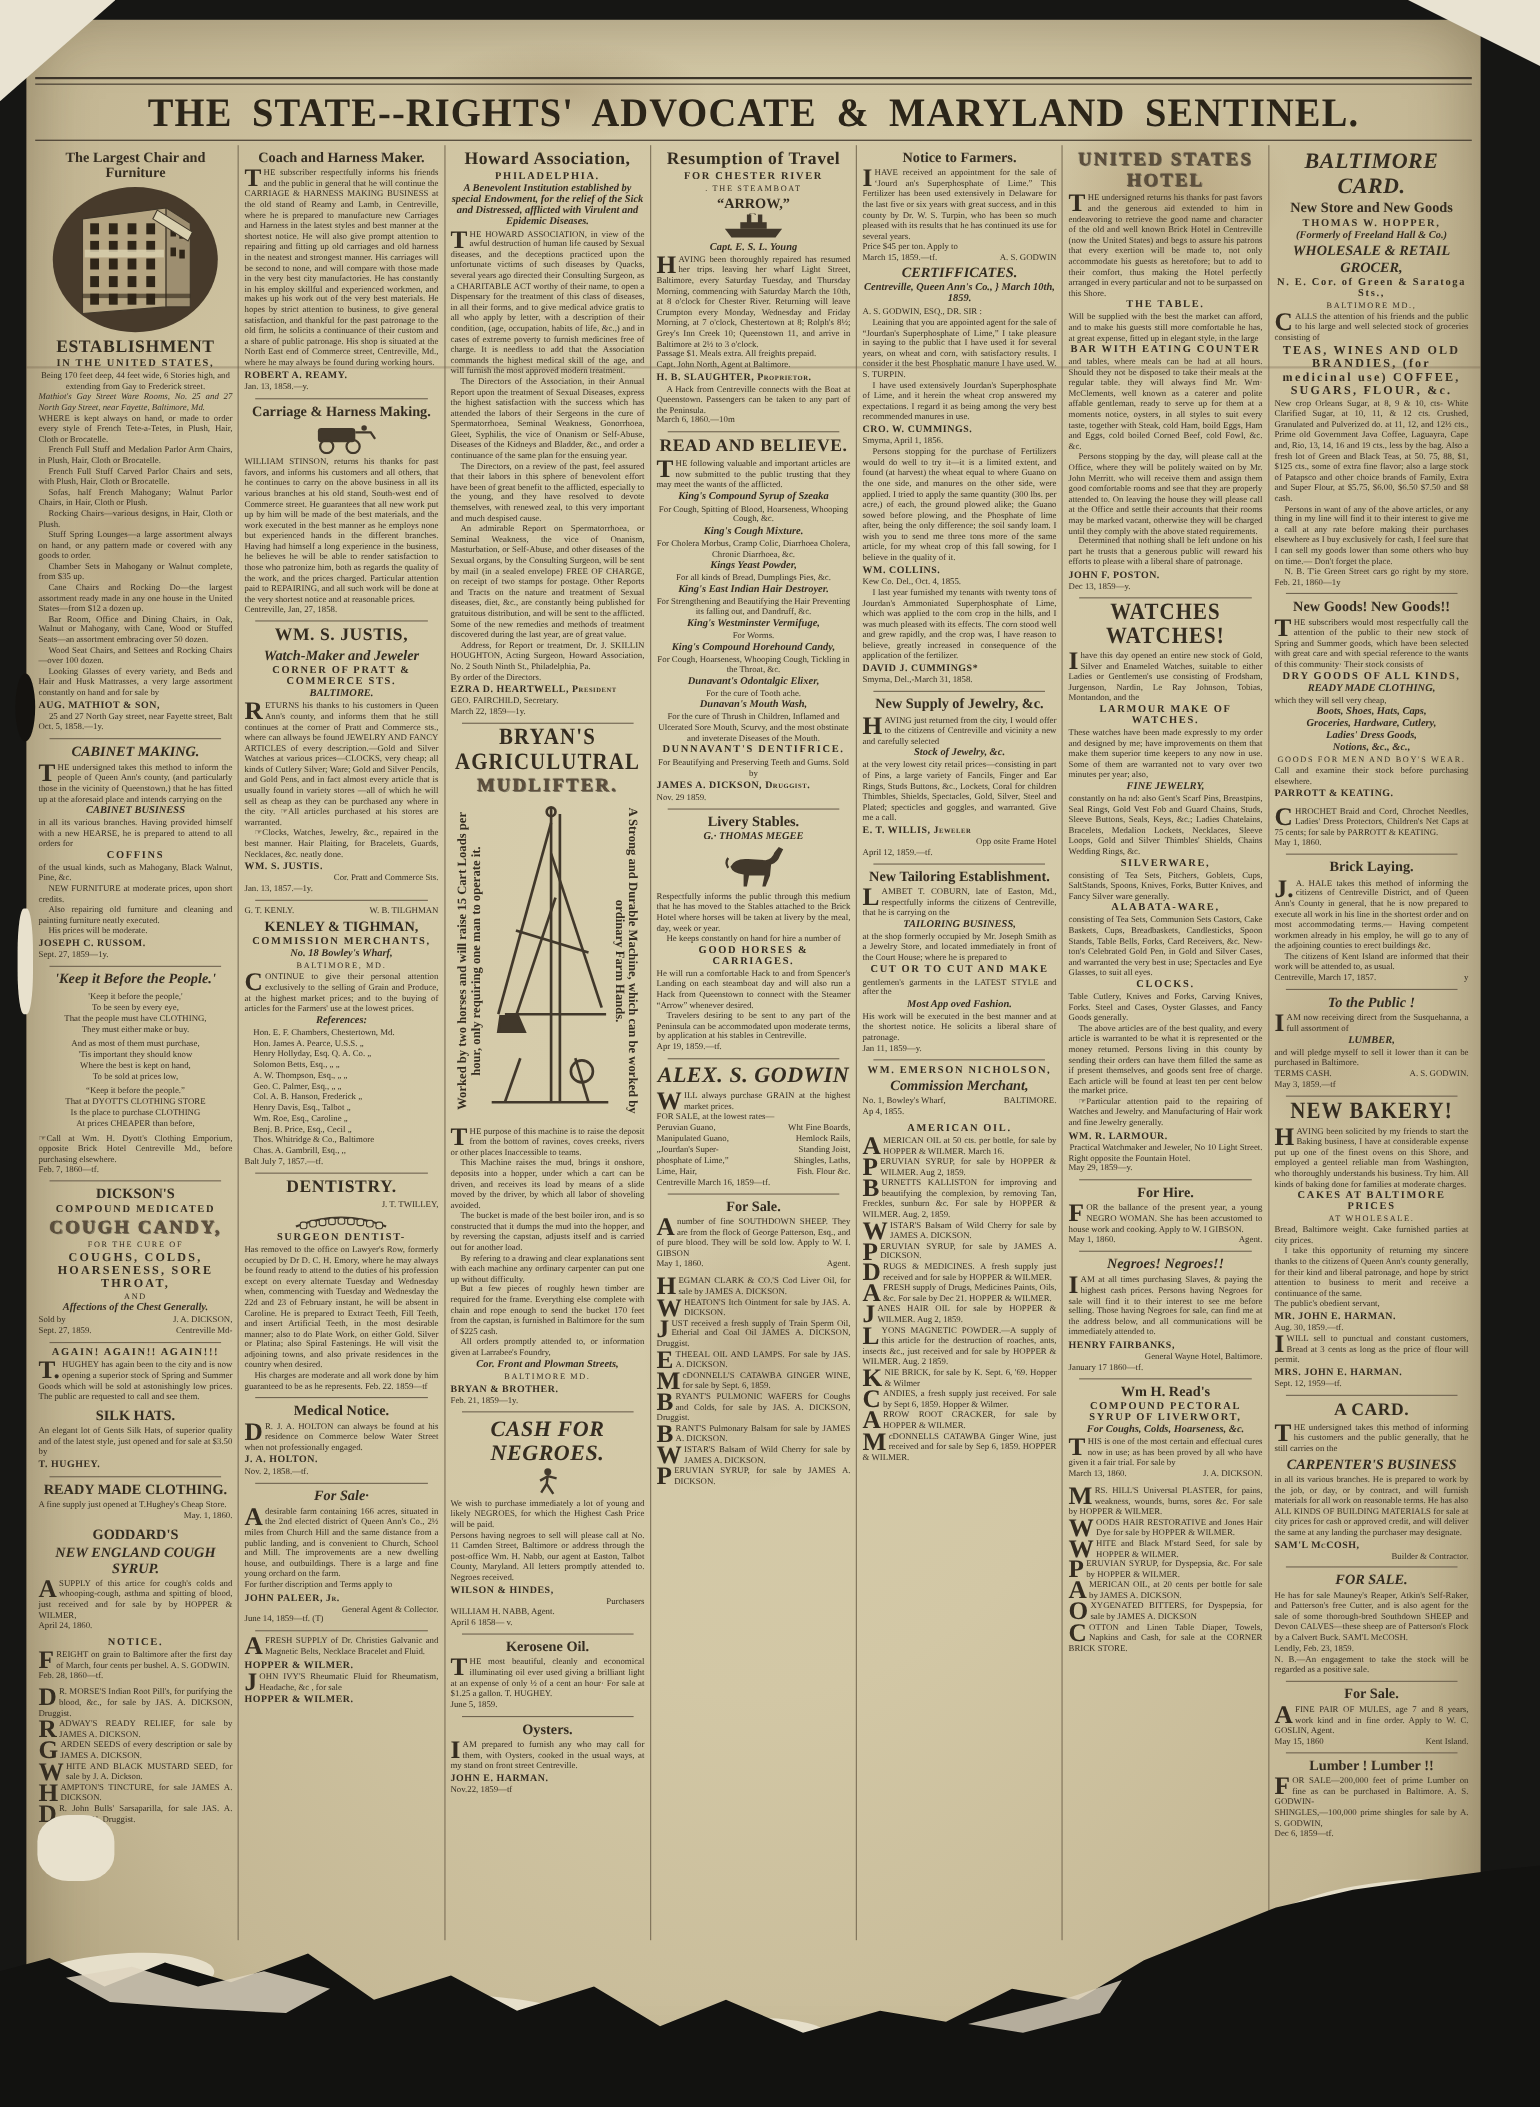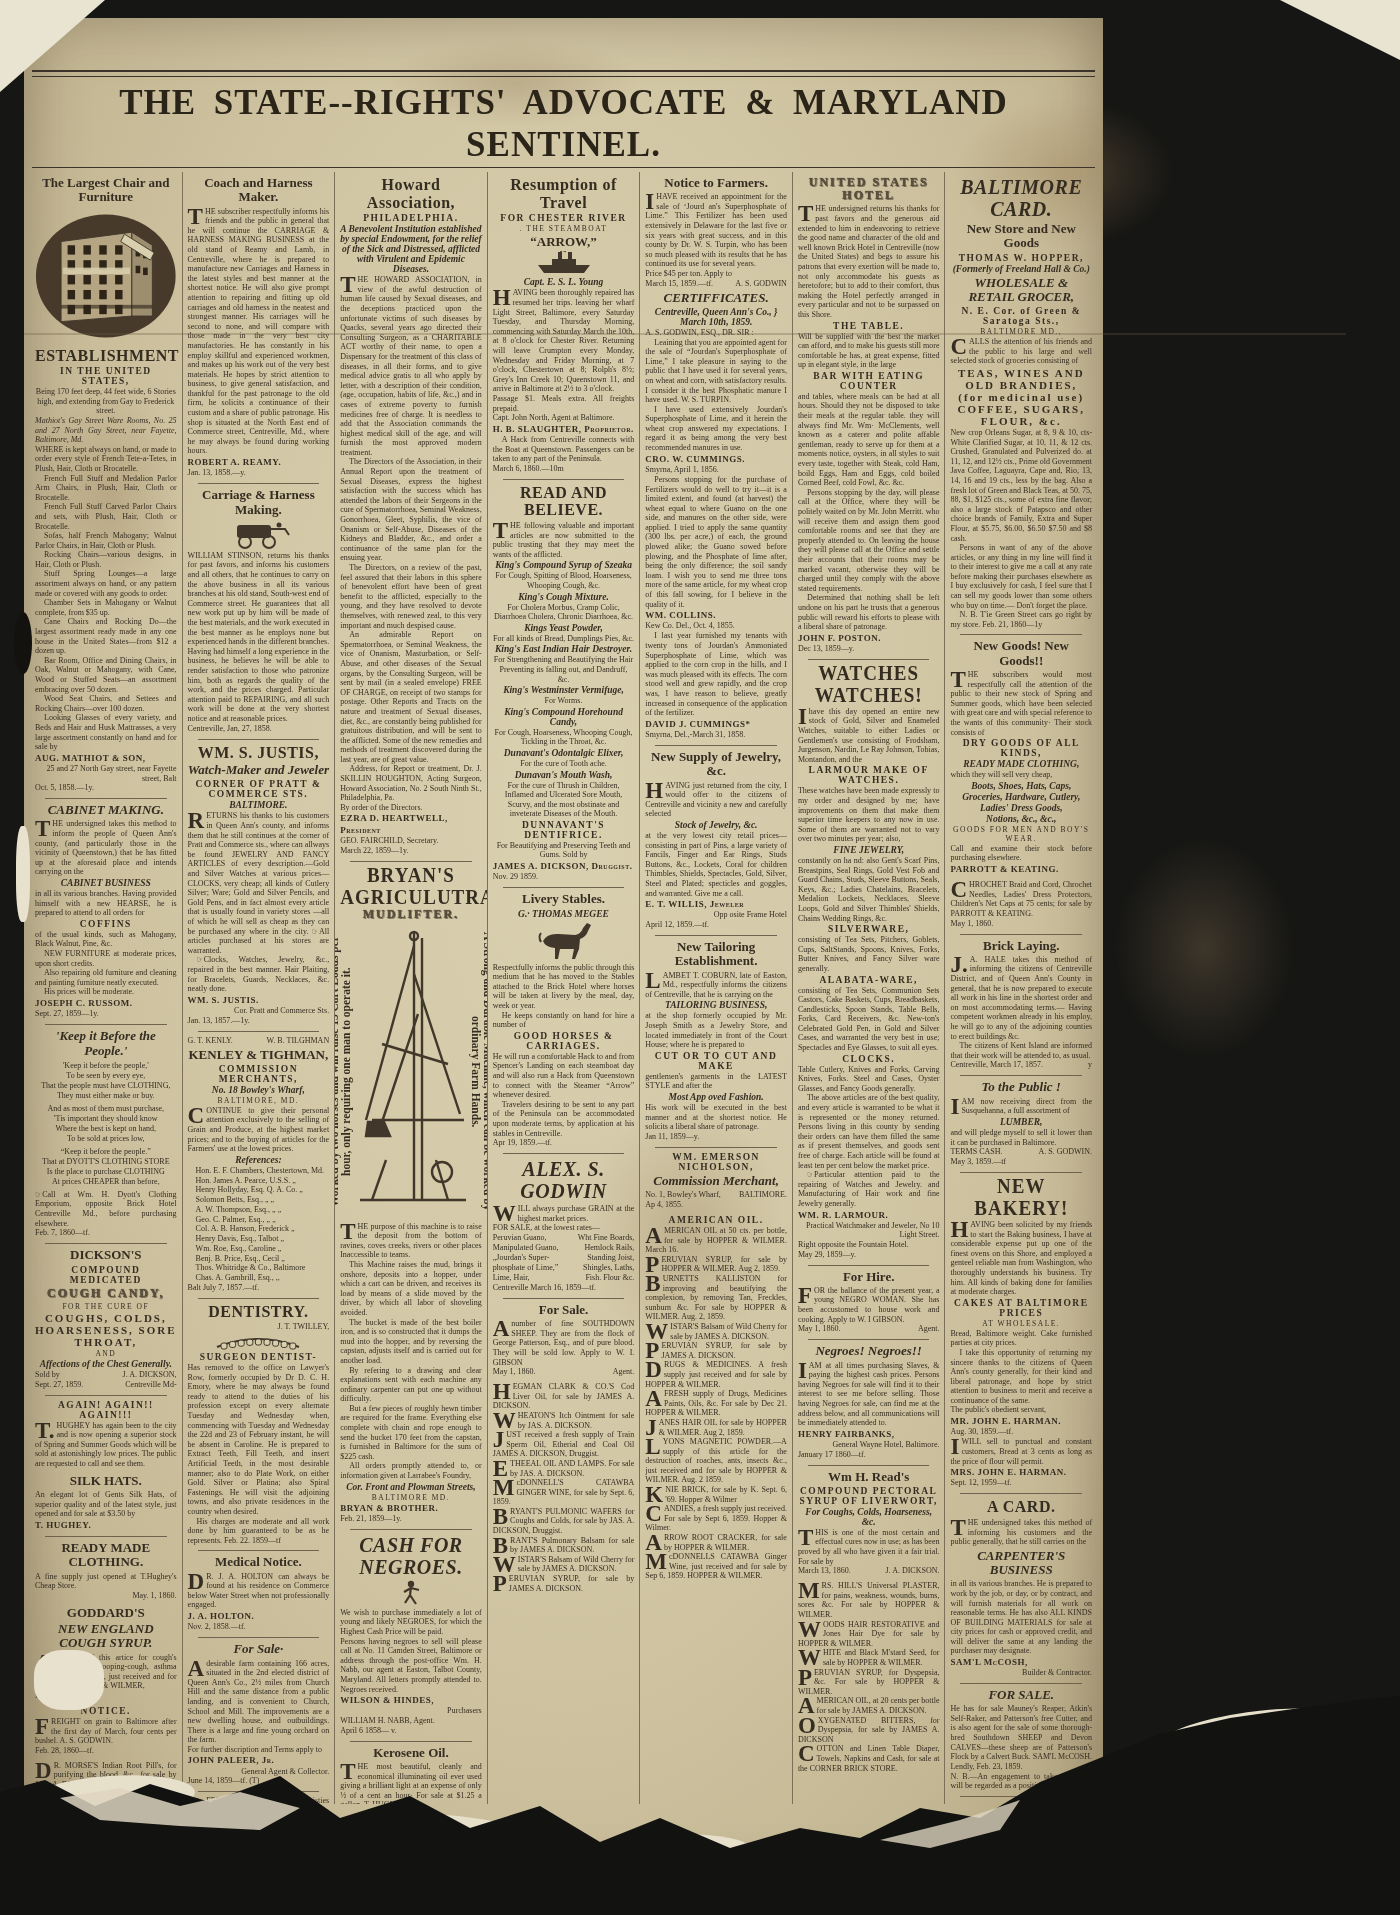--- a/index.html
+++ b/index.html
@@ -1,19 +1,19 @@
 <!DOCTYPE html>
 <html><head>
 <meta charset="utf-8">
 <style>
   html,body{margin:0;padding:0;background:#111110;}
   #scan{position:relative;width:1400px;height:1915px;overflow:hidden;background:#161614;font-family:"Liberation Serif","DejaVu Serif",serif;}
   #topbar{position:absolute;left:0;top:0;width:1400px;height:16px;background:#0c0c0b;z-index:6;text-align:center;}
   #topbar span{color:#4a6fd4;font:10px/16px "DejaVu Sans Mono",monospace;letter-spacing:.5px;}
-  #paper{position:absolute;left:24px;top:18px;width:1079px;height:1872px;
+  #paper{position:absolute;left:24px;top:18px;width:1322px;height:1872px;
     background:radial-gradient(ellipse at 50% 42%, #d9d0b0 0%, #d2c7a5 48%, #c4b794 80%, #ab9d79 100%);
     box-shadow:inset 0 0 60px rgba(60,45,25,.35);}
   .stain{position:absolute;border-radius:50%;pointer-events:none;z-index:1;}
   .crease{position:absolute;left:24px;width:1322px;height:2px;background:rgba(105,90,65,.30);z-index:2;}
   .wedge{position:absolute;background:#e9e3d2;z-index:5;}
   .blob{position:absolute;background:#14120f;border-radius:50%;z-index:5;}
   .whitebit{position:absolute;background:#e8e1cd;border-radius:40%;z-index:5;}
   
   #mast{position:relative;z-index:2;padding-top:52px;}
   .mastrules{margin:0 8px;height:4px;border-top:2.5px solid #3c342a;border-bottom:1px solid #3c342a;}
@@ -23,21 +23,21 @@
   #cols{position:relative;z-index:2;display:flex;align-items:stretch;height:1632px;overflow:hidden;padding:4px 6px 0;}
   .col{flex:1 1 0;min-width:0;padding:2px 5px 0;border-left:1px solid #7c6f57;overflow:hidden;color:#352d21;}
   .col:first-child{border-left:none;}
   .article{margin-bottom:5px;}
   
   .H1{font-weight:bold;font-size:16px;line-height:1.1;text-align:center;letter-spacing:.5px;margin:2px 0;}
   .H2{font-weight:bold;font-size:13px;line-height:1.1;text-align:center;margin:2px 0;}
   .HI{font-weight:bold;font-style:italic;font-size:13px;line-height:1.1;text-align:center;margin:2px 0;}
   .HIL{font-weight:bold;font-style:italic;font-size:20px;line-height:1.1;text-align:center;margin:2px 0;letter-spacing:.5px;}
   .HD{font-weight:bold;font-size:19px;line-height:1.05;text-align:center;letter-spacing:1px;margin:3px 0;transform:scaleY(1.12);}
-  .HO{font-weight:bold;font-size:12px;line-height:1.1;text-align:center;letter-spacing:2px;margin:2px 0;color:#5d4f3c;text-shadow:0 0 1px #2e2820,1px 1px 0 rgba(46,40,32,.5);font-family:Liberation Serif, serif;}
+  .HO{font-weight:bold;font-size:17px;line-height:1.1;text-align:center;letter-spacing:2px;margin:2px 0;color:#5d4f3c;text-shadow:0 0 1px #2e2820,1px 1px 0 rgba(46,40,32,.5);font-family:Liberation Serif, serif;}
   .SC{font-weight:bold;font-size:9.5px;text-align:center;letter-spacing:1.5px;margin:1px 0;}
   .SCL{font-weight:bold;font-size:11px;text-align:center;letter-spacing:2px;margin:1px 0;}
   .IC{font-weight:bold;font-style:italic;font-size:9.5px;text-align:center;margin:1px 0;}
   .TC{font-size:7.5px;text-align:center;letter-spacing:1.5px;text-transform:uppercase;margin:1px 0;}
   .P,.PN,.DP,.PI{font-size:8px;line-height:1.2;text-align:justify;margin:0;}
   .P{text-indent:9px;}
   .PI{font-style:italic;}
   .PC{font-size:8px;line-height:1.2;text-align:center;margin:0;}
   .PR{font-size:8px;line-height:1.2;text-align:right;margin:0;}
   .SG{font-size:9px;line-height:1.25;text-align:left;font-variant:small-caps;letter-spacing:.5px;font-weight:bold;margin:1px 0 0;}

